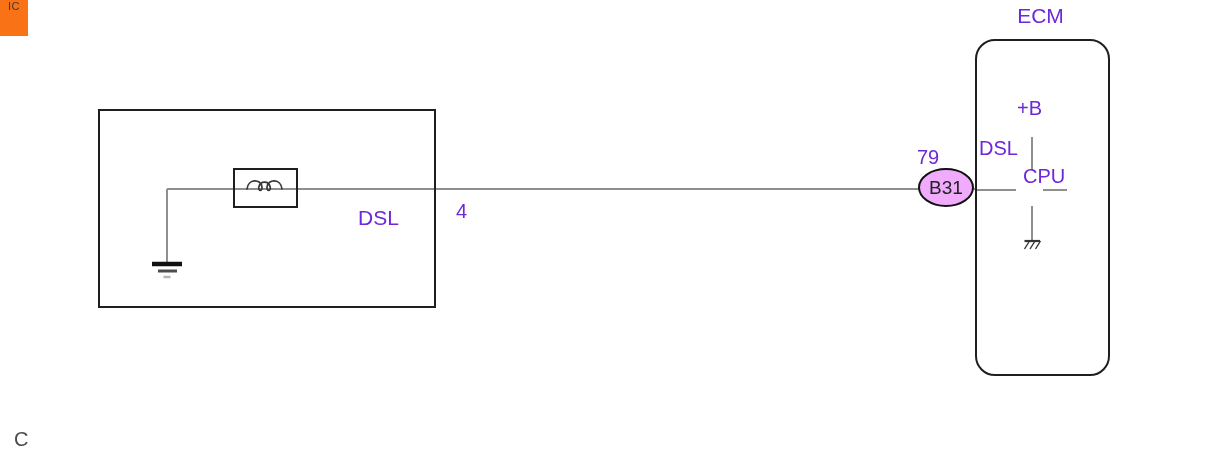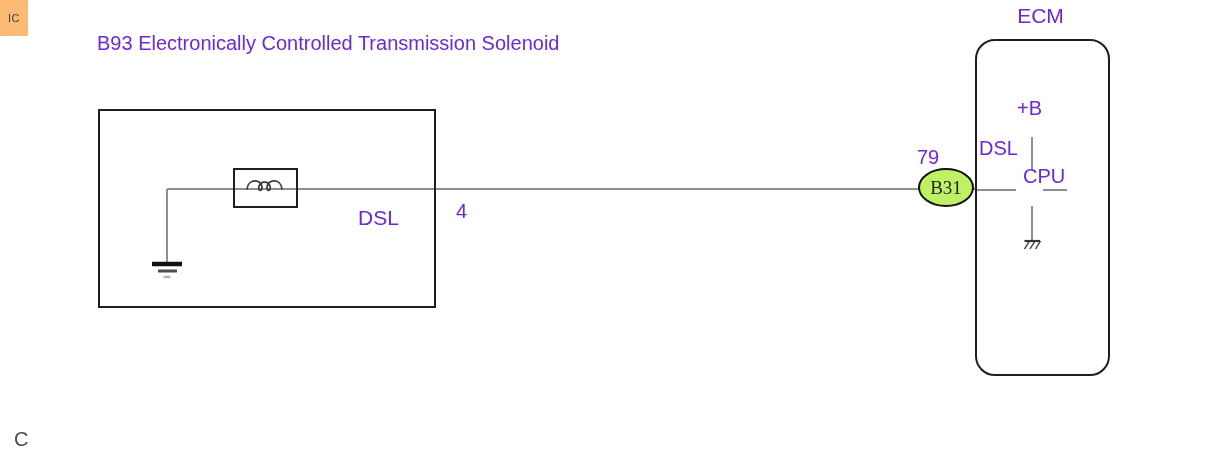--- a/index.html
+++ b/index.html
@@ -37,34 +37,34 @@
     z-index: 2;
   }
   .solenoid-box { left: 98px; top: 109px; width: 334px; height: 195px; }
   .coil-box { left: 233px; top: 168px; width: 61px; height: 36px; }
   .ecm-box {
     left: 975px; top: 39px; width: 131px; height: 333px;
     border-radius: 20px;
   }
   .ic-box {
     left: 1015px; top: 170px; width: 28px; height: 36px;
-    background: #fdba74;
+    background: #f97316;
     z-index: 3;
-    display: flex; align-items: center; justify-content: center;
+    display: flex; justify-content: center;
     font-size: 11px; color: #3a3a3a; letter-spacing: 0.5px;
   }
   .connector-oval {
     position: absolute;
     left: 918px; top: 168px; width: 52px; height: 35px;
     border: 2.8px solid #111111;
     border-radius: 50%;
-    background: #bef264;
+    background: #f0abfc;
     z-index: 3;
     display: flex; align-items: center; justify-content: center;
-    font-size: 19px; color: #222222; font-family: Liberation Serif, serif;
+    font-size: 19px; color: #222222;
   }
   .title-label { left: 97px; top: 32px; z-index: 4; }
   .dsl-left-label { left: 358px; top: 206px; font-size: 21px; z-index: 4; }
   .pin10-label { left: 456px; top: 200px; z-index: 4; }
   .pin79-label { left: 917px; top: 139px; z-index: 4; margin-top: 7px; }
   .ecm-title-label {
     left: 975px; top: 4px; width: 131px;
     text-align: center; font-size: 21px; z-index: 4;
   }
   .plusb-label { left: 1017px; top: 97px; z-index: 4; }
@@ -104,21 +104,20 @@
     </g>
 
     <g fill="none">
       <path d="M1024.5 241 H1040" stroke="#333333" stroke-width="2.2"></path>
       <path d="M1024.5 249 L1029.5 241" stroke="#333333" stroke-width="1.4"></path>
       <path d="M1030 249 L1035 241" stroke="#333333" stroke-width="1.4"></path>
       <path d="M1035.5 249 L1040.5 241" stroke="#333333" stroke-width="1.4"></path>
     </g>
   </svg>
 
-  <div class="label title-label">B93 Electronically Controlled Transmission Solenoid</div>
 
   <div class="component-box solenoid-box"></div>
 
   <div class="component-box coil-box"></div>
 
   <div class="label dsl-left-label">DSL</div>
 
   <div class="label pin10-label">4</div>
 
   <div class="label pin79-label">79</div>

